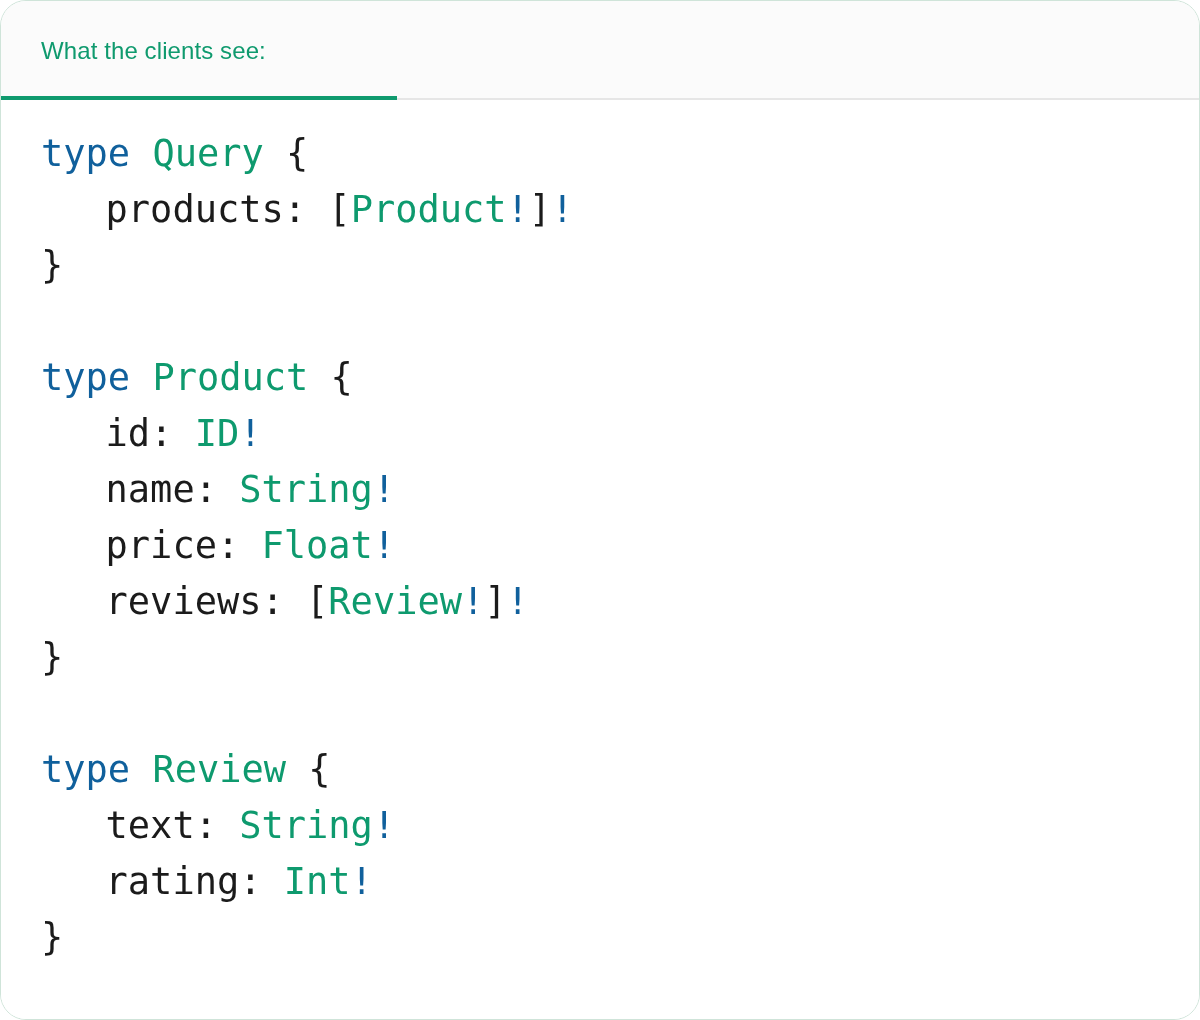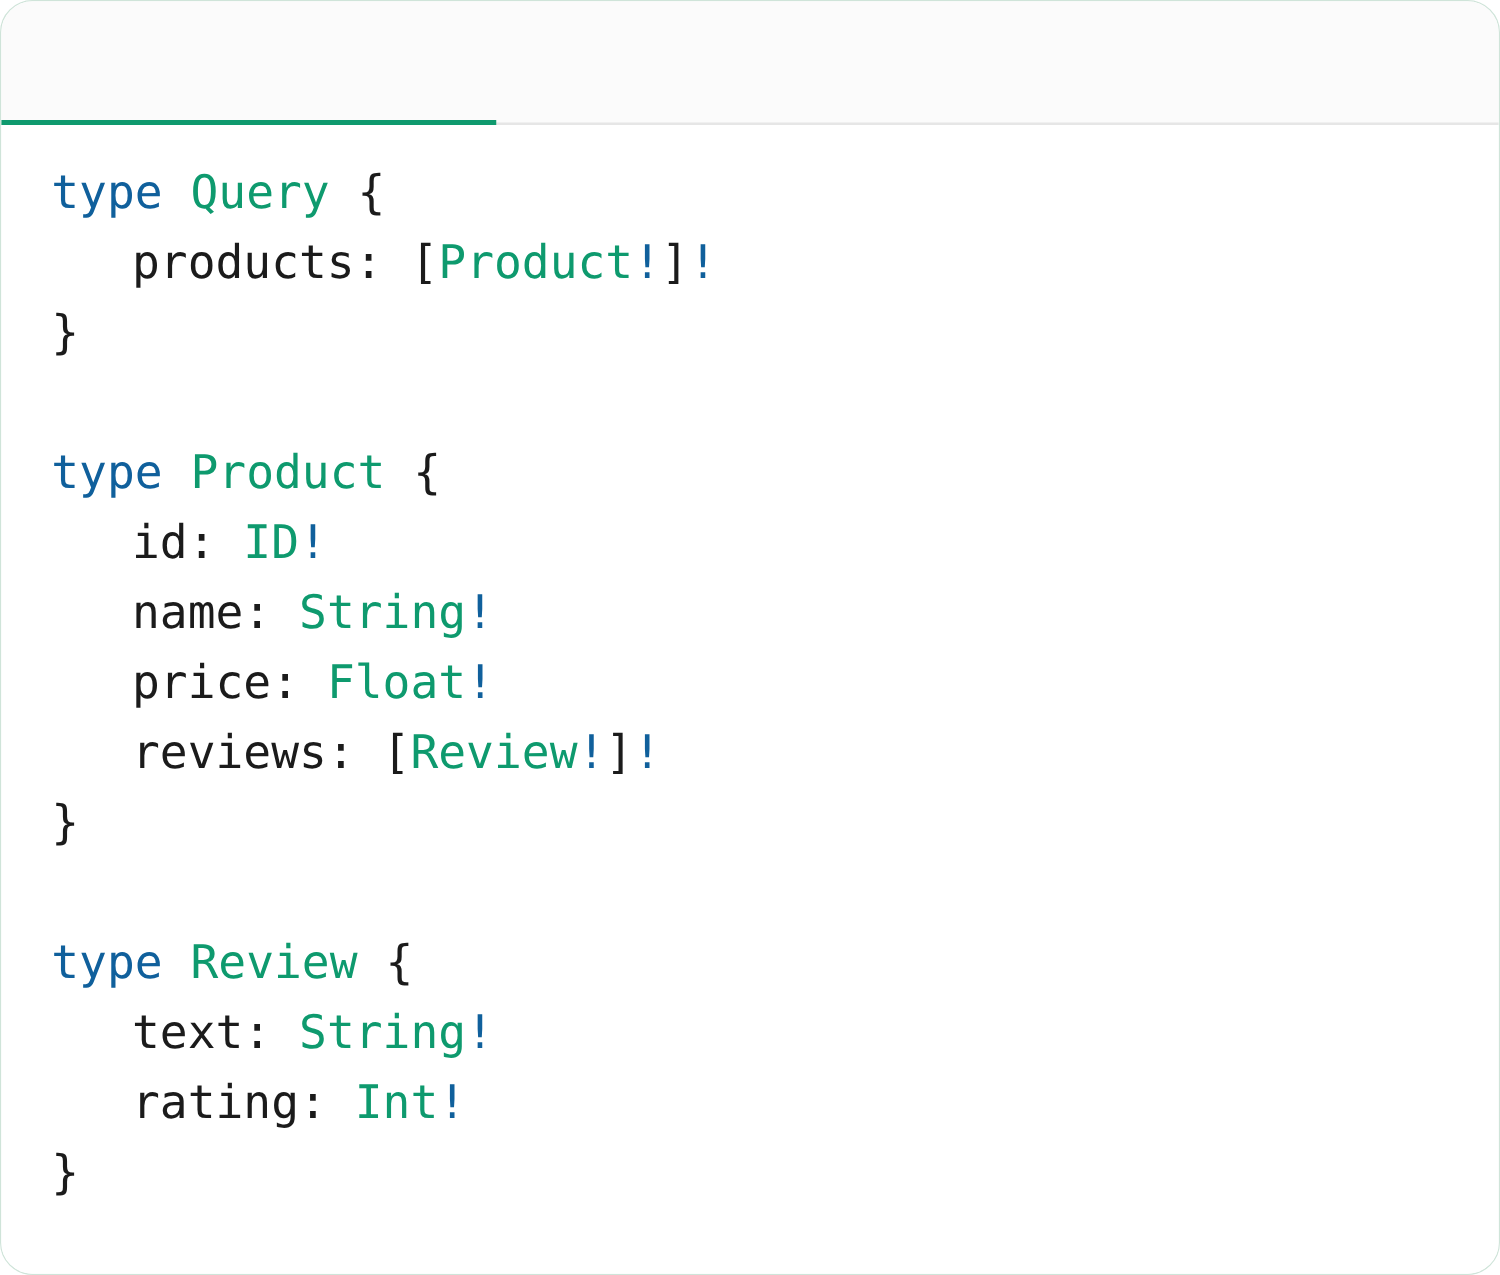--- a/index.html
+++ b/index.html
@@ -100,20 +100,23 @@
   .tok-field  { color: #1b1b1b; margin-left: 20px; }   
   .tok-punct  { color: #1b1b1b; }   
   .tok-bang   { color: #10609c; }   
 </style>
 </head>
 <body>
 
 <div class="card">
 
   <div class="tabbar">
+    <div class="tab">
+      <span class="tab-label">What the clients see:</span>
+    </div>
     <div class="tabbar-rule"></div>
     <div class="tab-underline"></div>
   </div>
 
   <div class="code-pane">
     <pre class="code" id="code-block"><div class="code-line"><span class="tok-kw">type</span><span class="tok-punct"> </span><span class="tok-type">Query</span><span class="tok-punct"> </span><span class="tok-punct">{</span></div><div class="code-line"><span>  </span><span class="tok-field">products</span><span class="tok-punct">: </span><span class="tok-punct">[</span><span class="tok-type">Product</span><span class="tok-bang">!</span><span class="tok-punct">]</span><span class="tok-bang">!</span></div><div class="code-line"><span class="tok-punct">}</span></div><div class="code-line">&nbsp;</div><div class="code-line"><span class="tok-kw">type</span><span class="tok-punct"> </span><span class="tok-type">Product</span><span class="tok-punct"> </span><span class="tok-punct">{</span></div><div class="code-line"><span>  </span><span class="tok-field">id</span><span class="tok-punct">: </span><span class="tok-type">ID</span><span class="tok-bang">!</span></div><div class="code-line"><span>  </span><span class="tok-field">name</span><span class="tok-punct">: </span><span class="tok-type">String</span><span class="tok-bang">!</span></div><div class="code-line"><span>  </span><span class="tok-field">price</span><span class="tok-punct">: </span><span class="tok-type">Float</span><span class="tok-bang">!</span></div><div class="code-line"><span>  </span><span class="tok-field">reviews</span><span class="tok-punct">: </span><span class="tok-punct">[</span><span class="tok-type">Review</span><span class="tok-bang">!</span><span class="tok-punct">]</span><span class="tok-bang">!</span></div><div class="code-line"><span class="tok-punct">}</span></div><div class="code-line">&nbsp;</div><div class="code-line"><span class="tok-kw">type</span><span class="tok-punct"> </span><span class="tok-type">Review</span><span class="tok-punct"> </span><span class="tok-punct">{</span></div><div class="code-line"><span>  </span><span class="tok-field">text</span><span class="tok-punct">: </span><span class="tok-type">String</span><span class="tok-bang">!</span></div><div class="code-line"><span>  </span><span class="tok-field">rating</span><span class="tok-punct">: </span><span class="tok-type">Int</span><span class="tok-bang">!</span></div><div class="code-line"><span class="tok-punct">}</span></div></pre>
   </div>
 
 </div>
 

